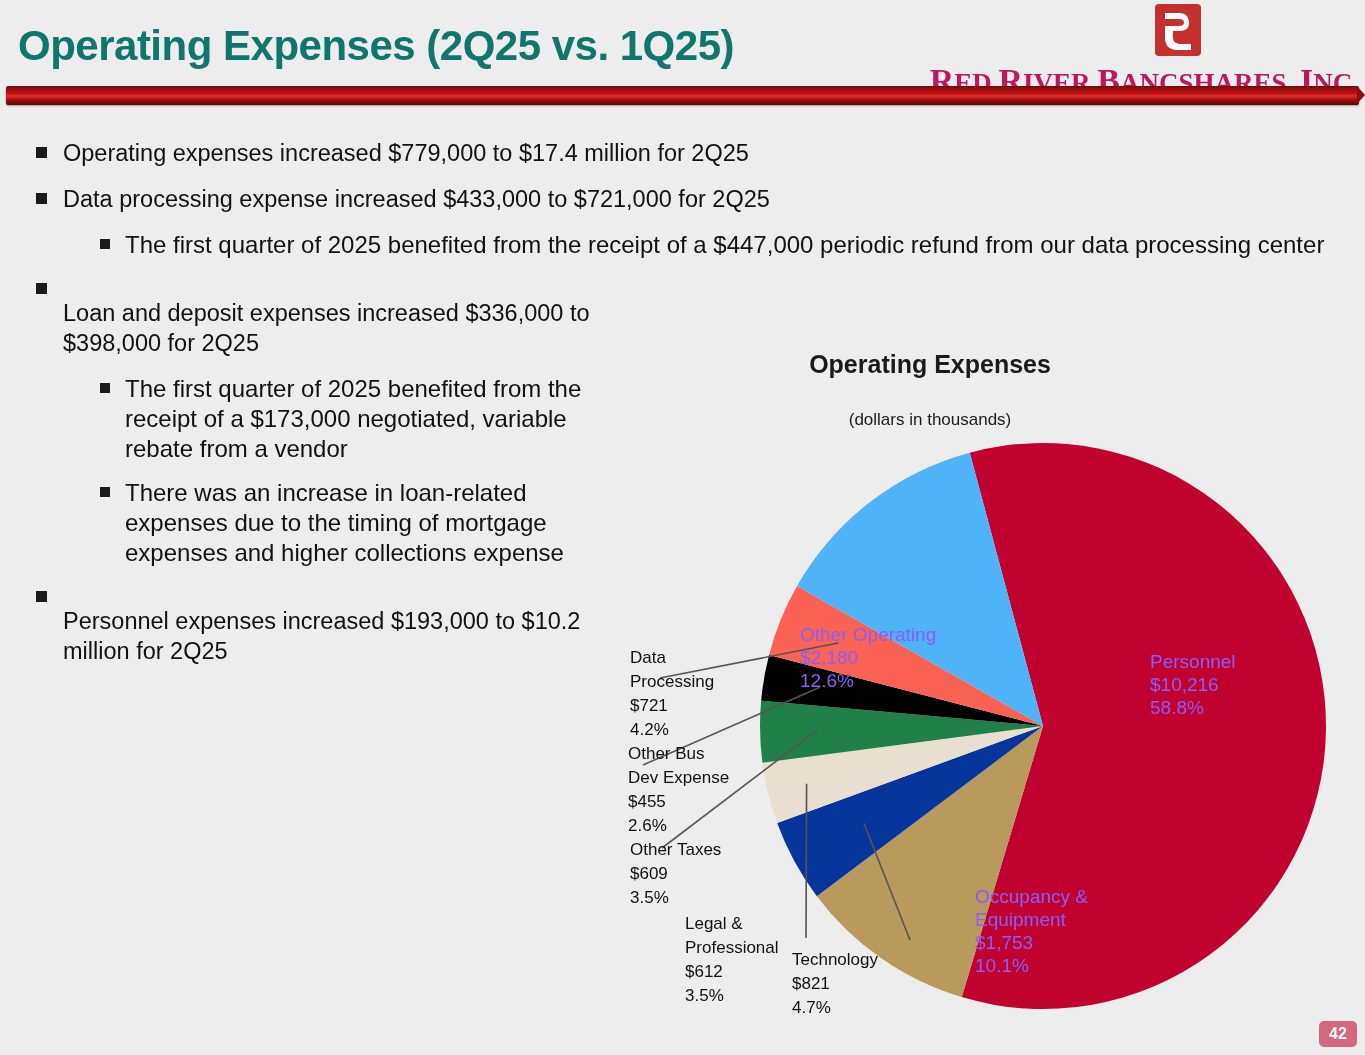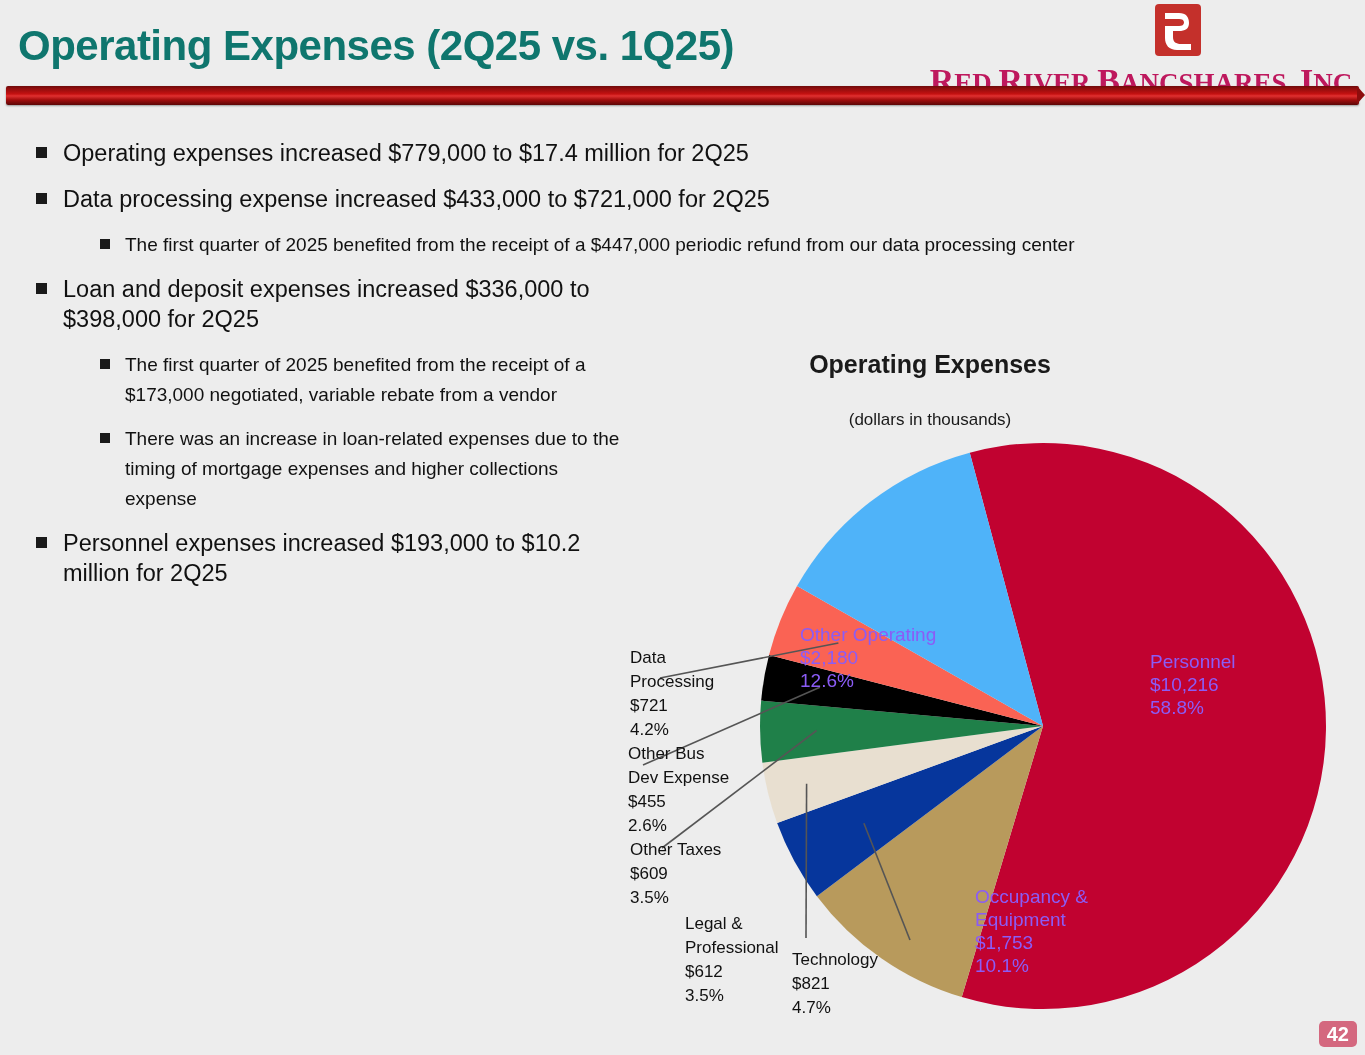--- a/index.html
+++ b/index.html
@@ -109,22 +109,22 @@
   .lvl2 {
     margin-left: 64px;
     margin-bottom: 14px;
   }
   .lvl2 .marker {
     width: 10px;
     height: 10px;
     margin-top: 9px;
     margin-right: 15px;
   }
-  .lvl2 .btext { font-size: 19px; line-height: 30px; }
-  .w-narrow { max-width: 580px; }
+  .lvl2 .btext { font-size: 24px; line-height: 30px; }
+  .w-narrow { max-width: 580px; margin-top: 24px; }
   .w-narrow2 { max-width: 500px; }
   .w-wide { max-width: 1240px; }
 
   
   .chart-area {
     position: absolute;
     left: 610px;
     top: 340px;
     width: 755px;
     height: 700px;
@@ -184,21 +184,21 @@
   
   .page-badge {
     position: absolute;
     right: 8px;
     bottom: 8px;
     min-width: 38px;
     height: 26px;
     background: #D4687F;
     border-radius: 5px;
     color: #ffffff;
-    font-size: 20px;
+    font-size: 16px;
     font-weight: bold;
     display: flex;
     align-items: center;
     justify-content: center;
     padding: 0 8px;
     box-sizing: border-box;
   }
 </style>
 </head>
 <body>

